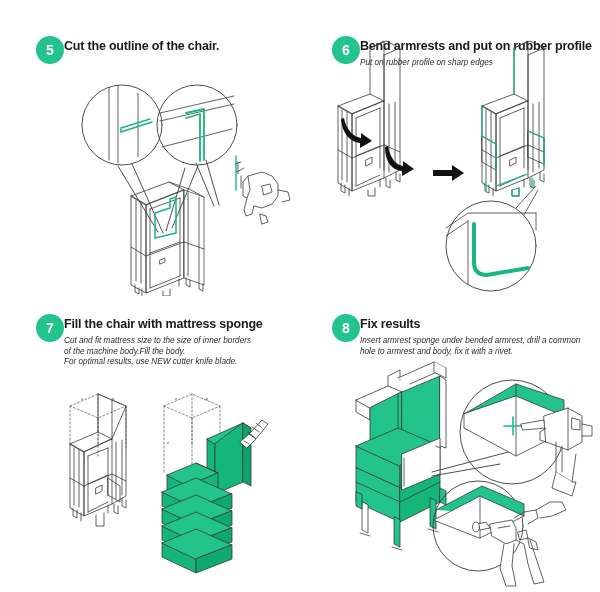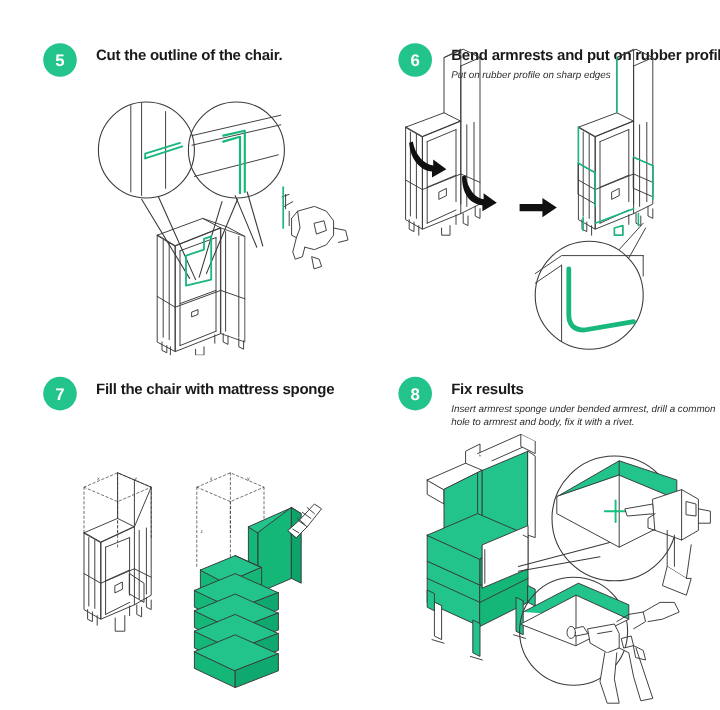--- a/index.html
+++ b/index.html
@@ -21,21 +21,21 @@
   .p5 .head,.p6 .head{top:36px;}
   .p7 .head,.p8 .head{top:18px;}
 
   .badge{
     width:28px;height:28px;border-radius:50%;
     background:#22c48c;color:#ffffff;
     display:flex;align-items:center;justify-content:center;
     font-size:14px;font-weight:bold;flex:0 0 auto;
     font-family:"Liberation Sans", sans-serif;
   }
-  .htext{margin-left:16px;padding-top:3px;}
+  .htext{padding-top:3px;}
   .title{
     font-size:12.5px;font-weight:bold;color:#1a1a1a;
     letter-spacing:-0.2px;white-space:nowrap;line-height:14px;
   }
   .subtitle{
     font-size:8.2px;font-style:italic;color:#2b2b2b;
     line-height:10.5px;margin-top:5px;white-space:pre-line;
   }
   .art{position:absolute;left:0;top:0;width:300px;height:296px;pointer-events:none;}
   svg{display:block;}
@@ -246,20 +246,23 @@
         </g>
       </g>
     </svg>
   </div>
 
   <div class="panel p7">
     <div class="head">
       <div class="badge">7</div>
       <div class="htext">
         <div class="title">Fill the chair with mattress sponge</div>
+        <div class="subtitle">Cut and fit mattress size to the size of inner borders
+of the machine body.Fill the body.
+For optimal results, use NEW cutter knife blade.</div>
       </div>
     </div>
 
     <svg class="art" viewBox="0 0 300 296">
       <g fill="none" stroke="#3a3a3a" stroke-width="0.8" stroke-linejoin="round" stroke-linecap="round">
 
         <g stroke-dasharray="2 2" stroke-width="0.6">
           <path d="M70 110 L98 98 L126 110 L98 122 Z"></path>
           <path d="M70 110 L70 148"></path>
           <path d="M98 98 L98 150"></path>

